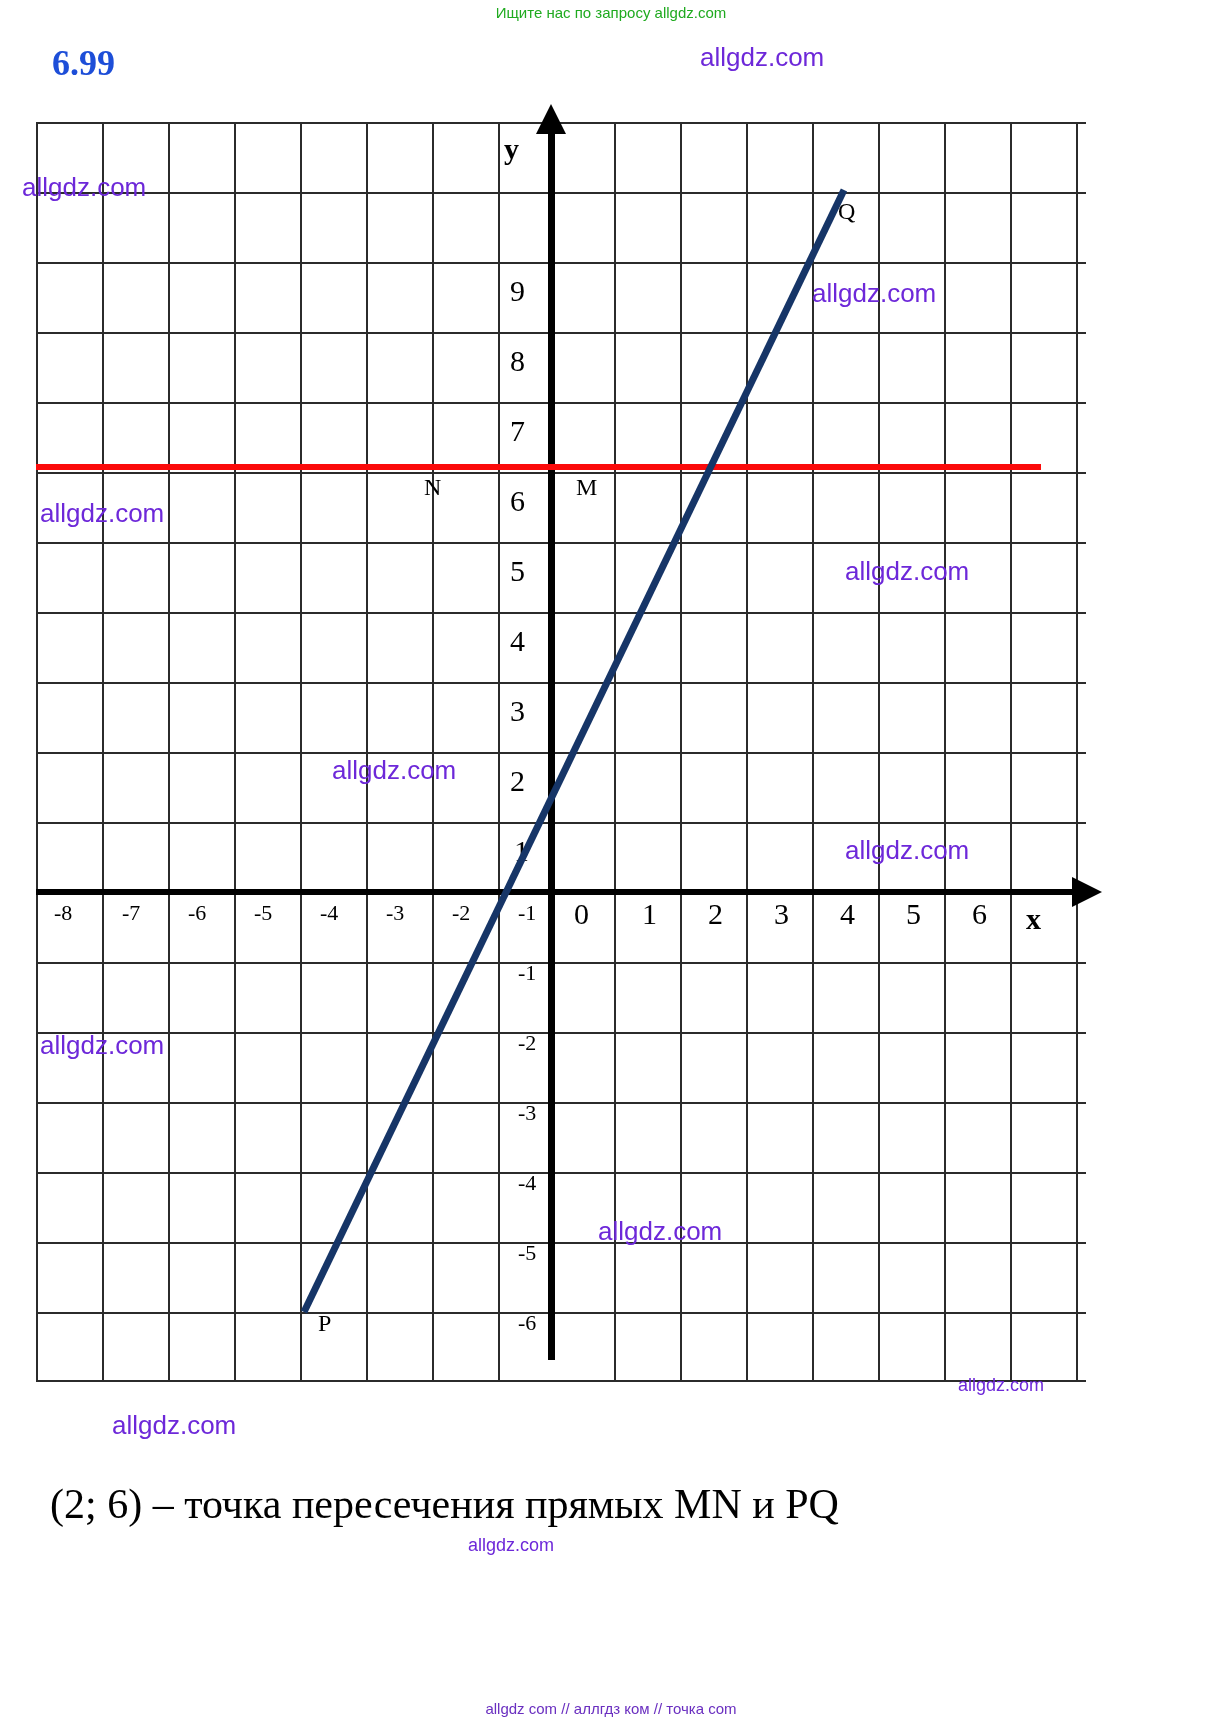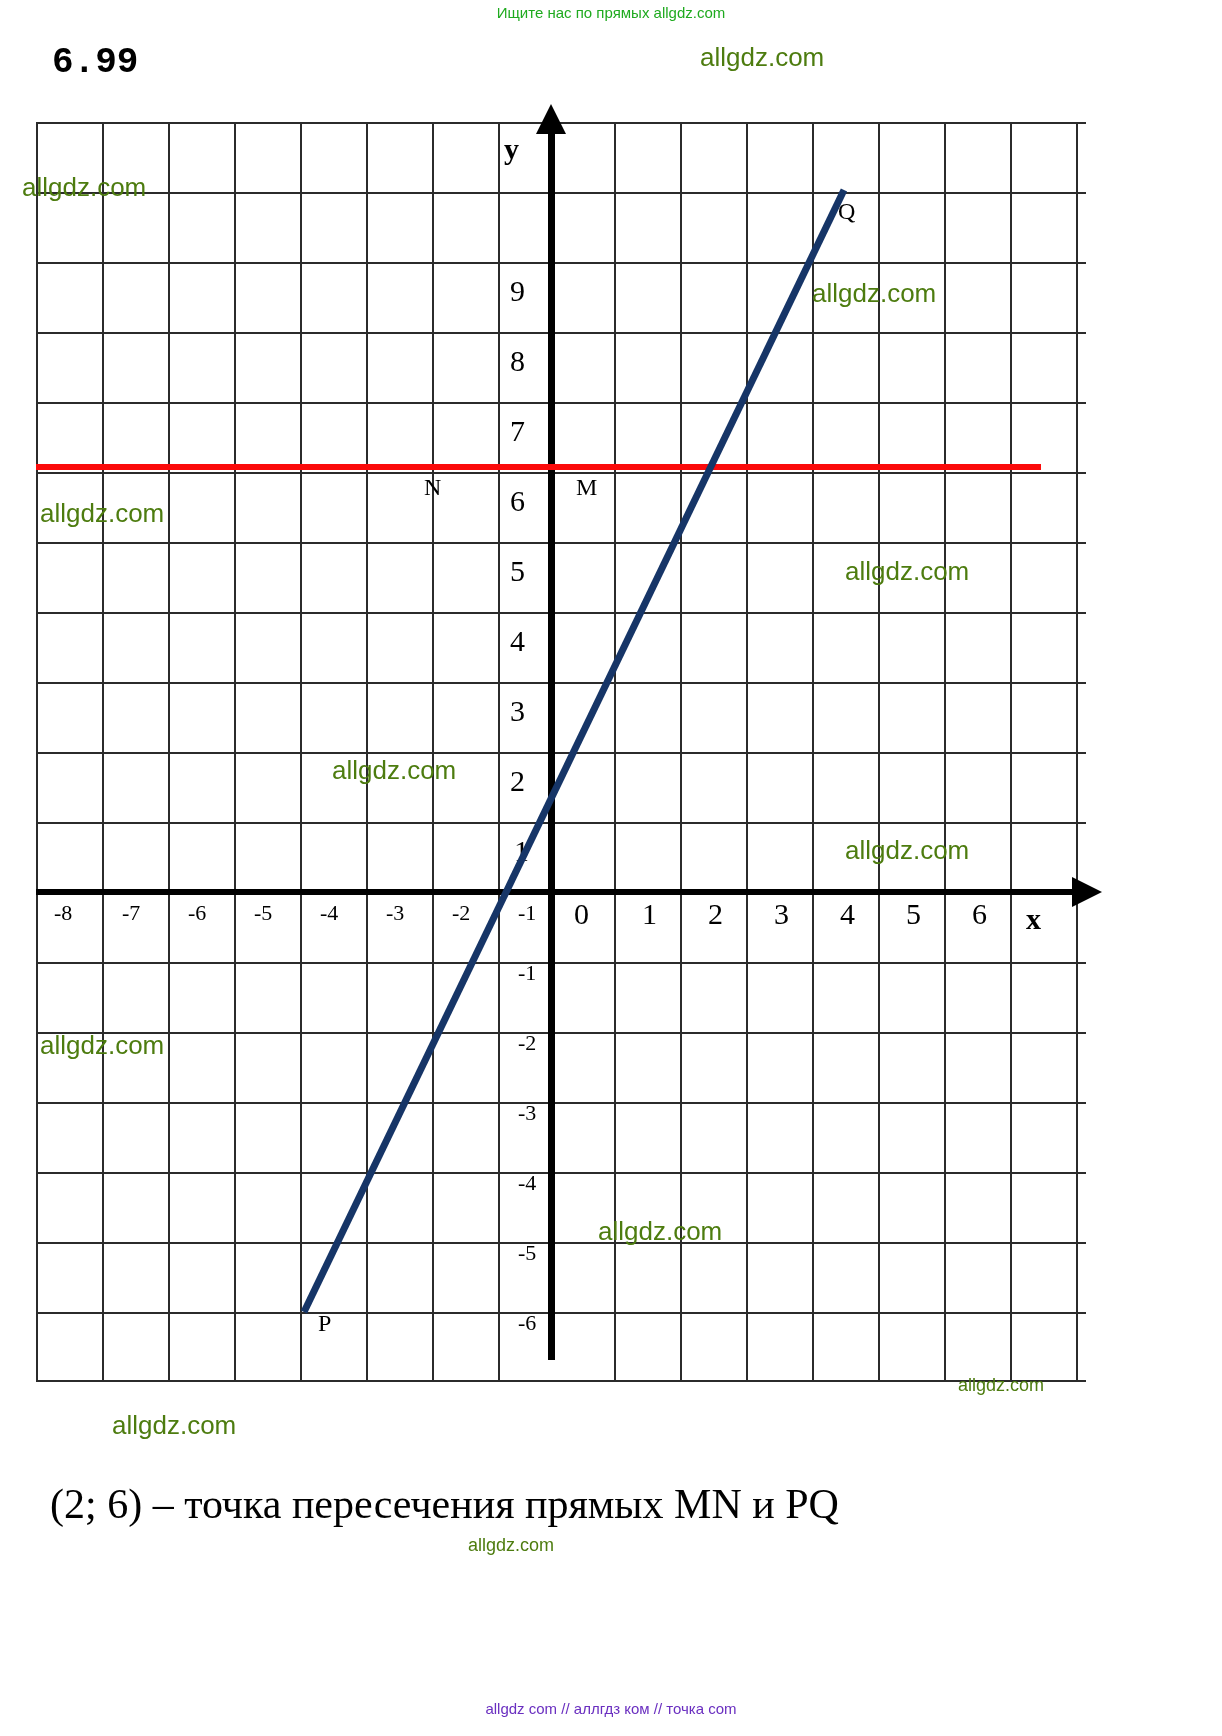--- a/index.html
+++ b/index.html
@@ -1,19 +1,19 @@
 <!DOCTYPE html>
 <html><head>
 <meta charset="utf-8">
 <style>
   html,body{margin:0;padding:0;background:#ffffff;}
   body{width:1222px;height:1736px;position:relative;font-family:"Liberation Serif",serif;overflow:hidden;}
   .top-note{position:absolute;top:4px;left:0;width:1222px;text-align:center;font-family:"Liberation Sans",sans-serif;font-size:15px;color:#1faa1f;}
-  .wm{position:absolute;font-family:"Liberation Sans",sans-serif;color:#4d7c0f;white-space:nowrap;}
-  .problem-no{position:absolute;left:52px;top:42px;font-size:36px;font-weight:bold;font-family:Liberation Mono, monospace;color:#000000;}
+  .wm{position:absolute;font-family:"Liberation Sans",sans-serif;color:#6d28d9;white-space:nowrap;}
+  .problem-no{position:absolute;left:52px;top:42px;font-size:36px;font-weight:bold;font-family:Liberation Serif, serif;color:#1d4ed8;}
   #plot{position:absolute;left:36px;top:122px;width:1050px;height:1260px;}
   .gridline{position:absolute;background:#2b2b2b;}
   .vline{width:2px;height:1260px;top:0;}
   .hline{height:2px;width:1050px;left:0;}
   .axis{position:absolute;background:#000;}
   #x-axis{height:6px;width:1040px;left:0;top:767px;}
   #y-axis{width:7px;height:1230px;left:512px;top:8px;}
   .arrow-x{position:absolute;left:1036px;top:755px;width:0;height:0;border-top:15px solid transparent;border-bottom:15px solid transparent;border-left:30px solid #000;}
   .arrow-y{position:absolute;left:500px;top:-18px;width:0;height:0;border-left:15px solid transparent;border-right:15px solid transparent;border-bottom:30px solid #000;}
   .tick{position:absolute;font-family:"Liberation Serif",serif;color:#000;}
@@ -24,21 +24,21 @@
   .axis-label{position:absolute;font-size:30px;font-style:normal;font-family:"Liberation Serif",serif;font-weight:bold;color:#000;}
   #line-mn{position:absolute;left:0px;top:342px;width:1005px;height:6px;background:#fb0b0b;}
   #line-pq{position:absolute;left:0;top:0;width:1050px;height:1260px;}
   .pt-label{position:absolute;font-family:"Liberation Serif",serif;font-size:24px;color:#000;}
   .caption{position:absolute;left:50px;top:1480px;width:1122px;font-size:42px;font-family:"Liberation Serif",serif;color:#000;}
   .footer{position:absolute;left:0;top:1700px;width:1222px;text-align:center;font-family:"Liberation Sans",sans-serif;font-size:15px;color:#6a2fc0;}
 </style>
 </head>
 <body>
 
-<div class="top-note">Ищите нас по прямых allgdz.com</div>
+<div class="top-note">Ищите нас по запросу allgdz.com</div>
 
 <div class="problem-no">6.99</div>
 
 <div id="plot">
 
   <div class="gridline hline" style="top:0"></div>
   <div class="gridline hline" style="top:70px"></div>
   <div class="gridline hline" style="top:140px"></div>
   <div class="gridline hline" style="top:210px"></div>
   <div class="gridline hline" style="top:280px"></div>

